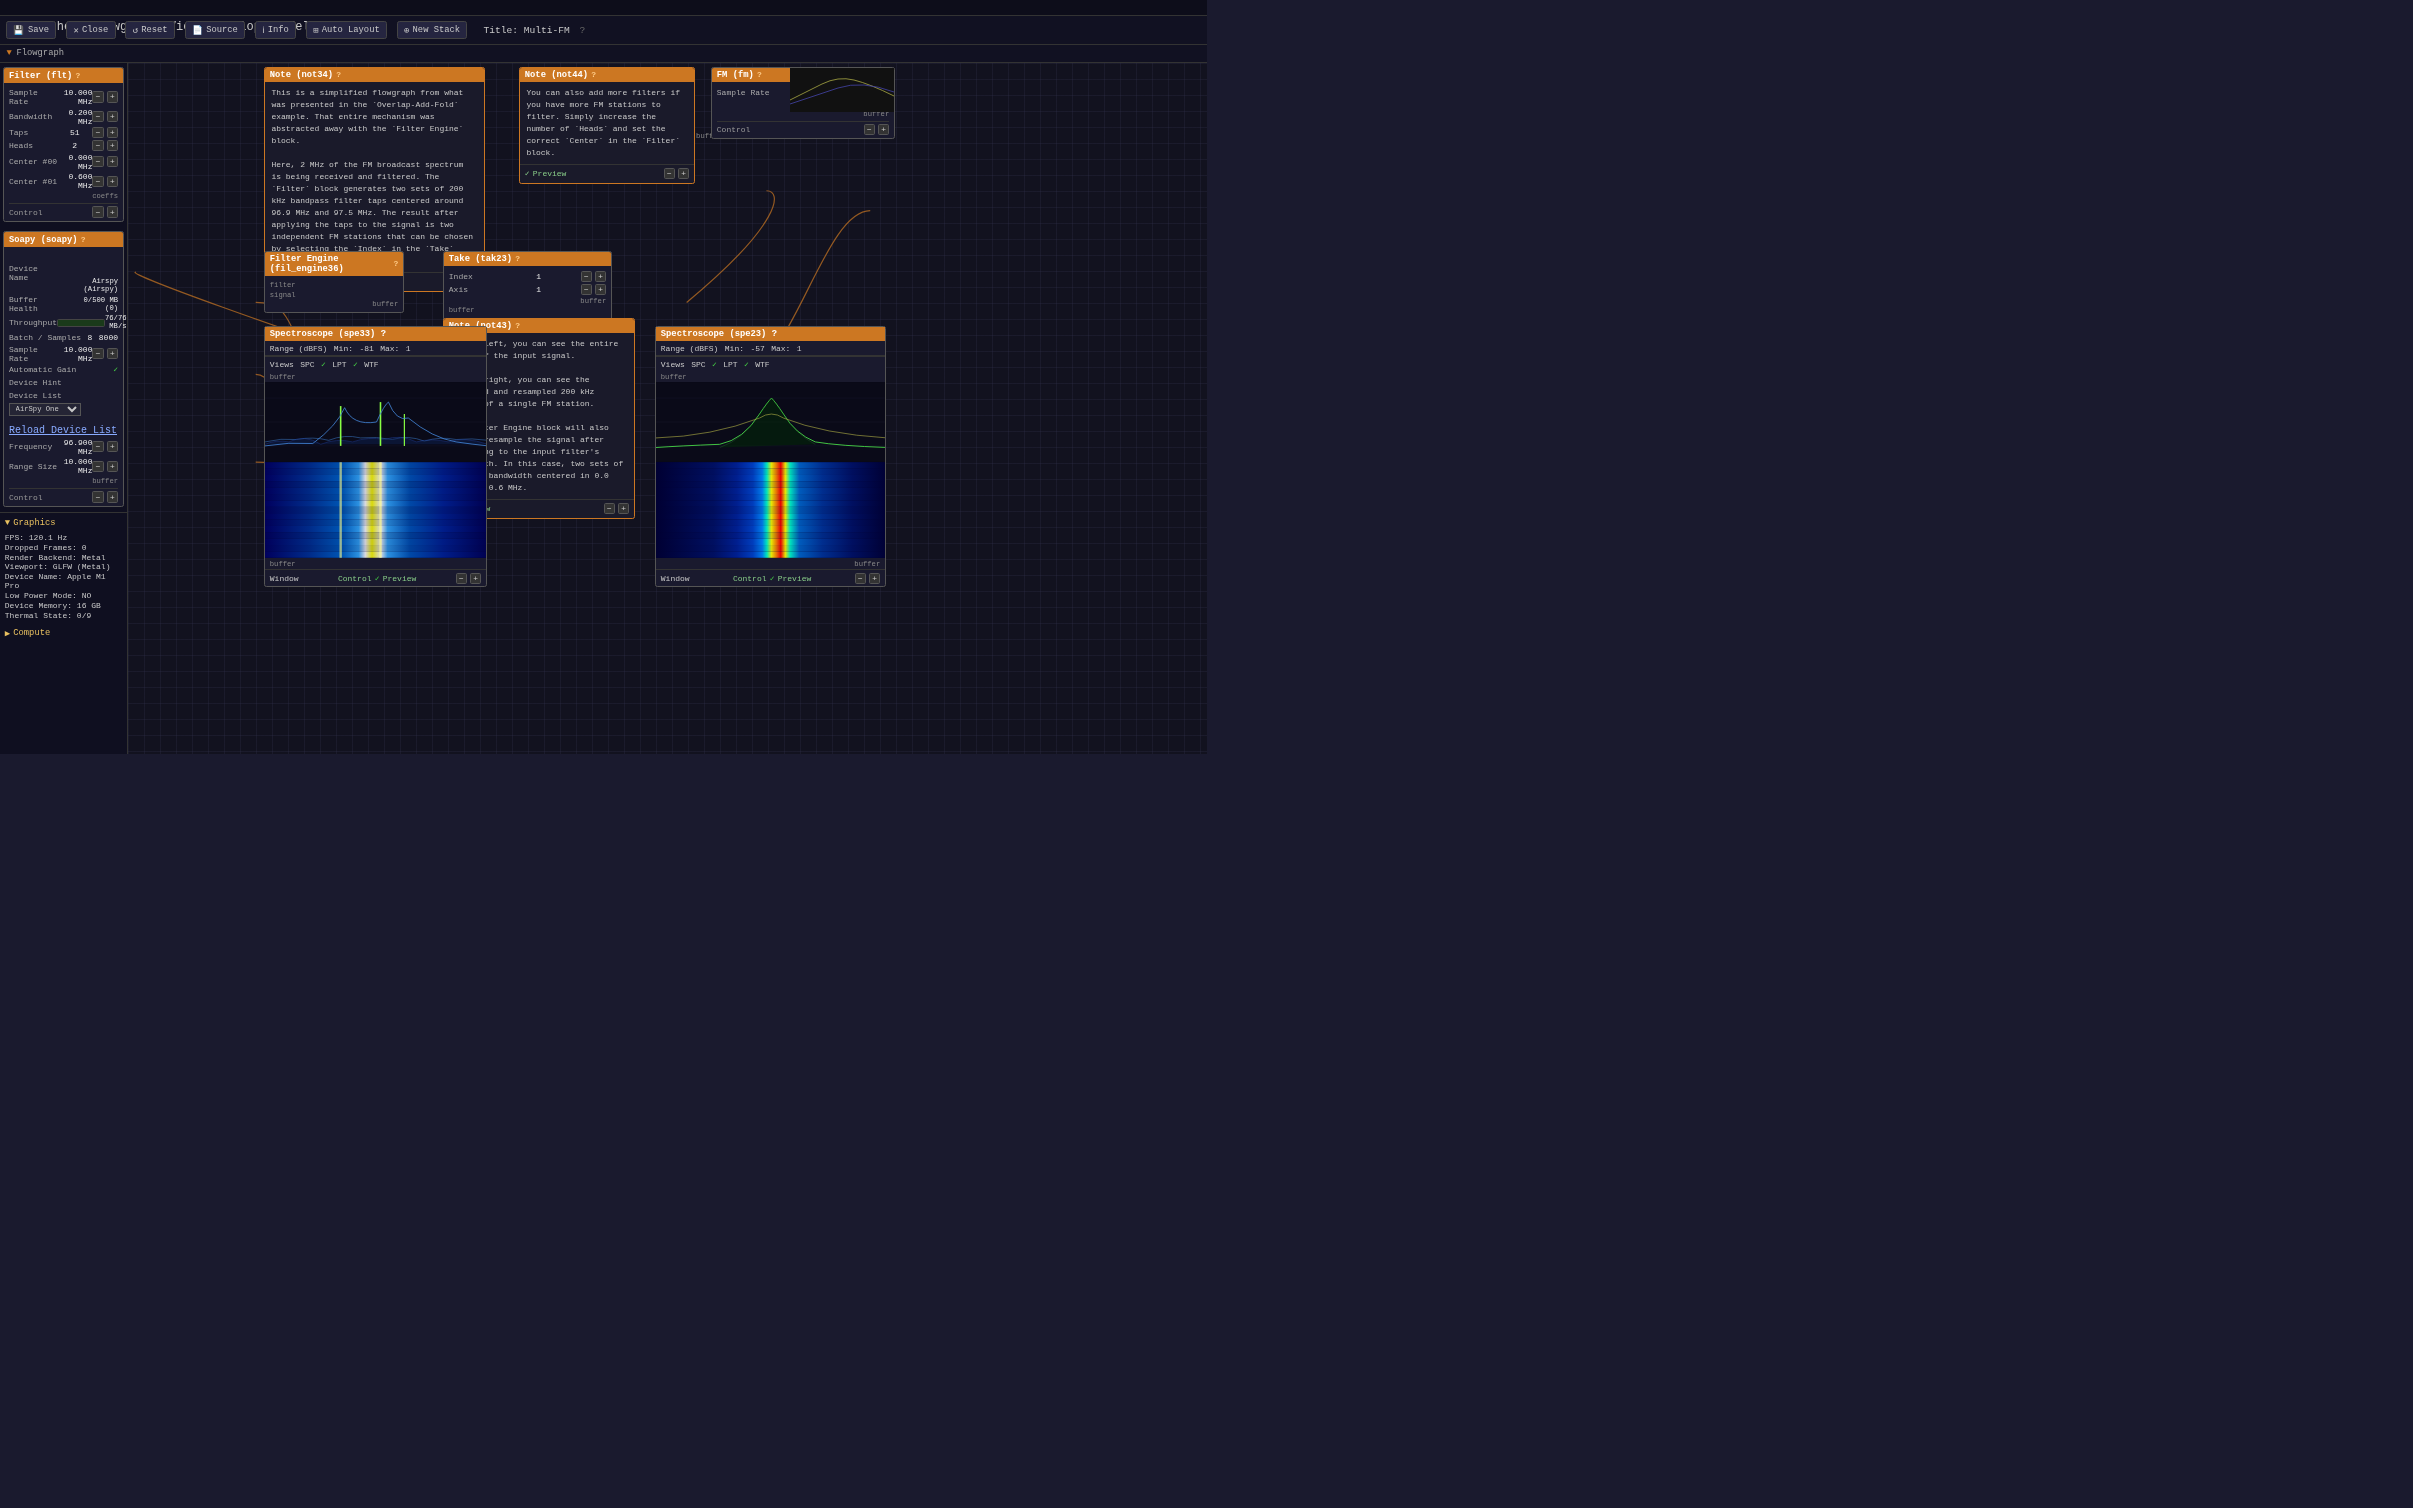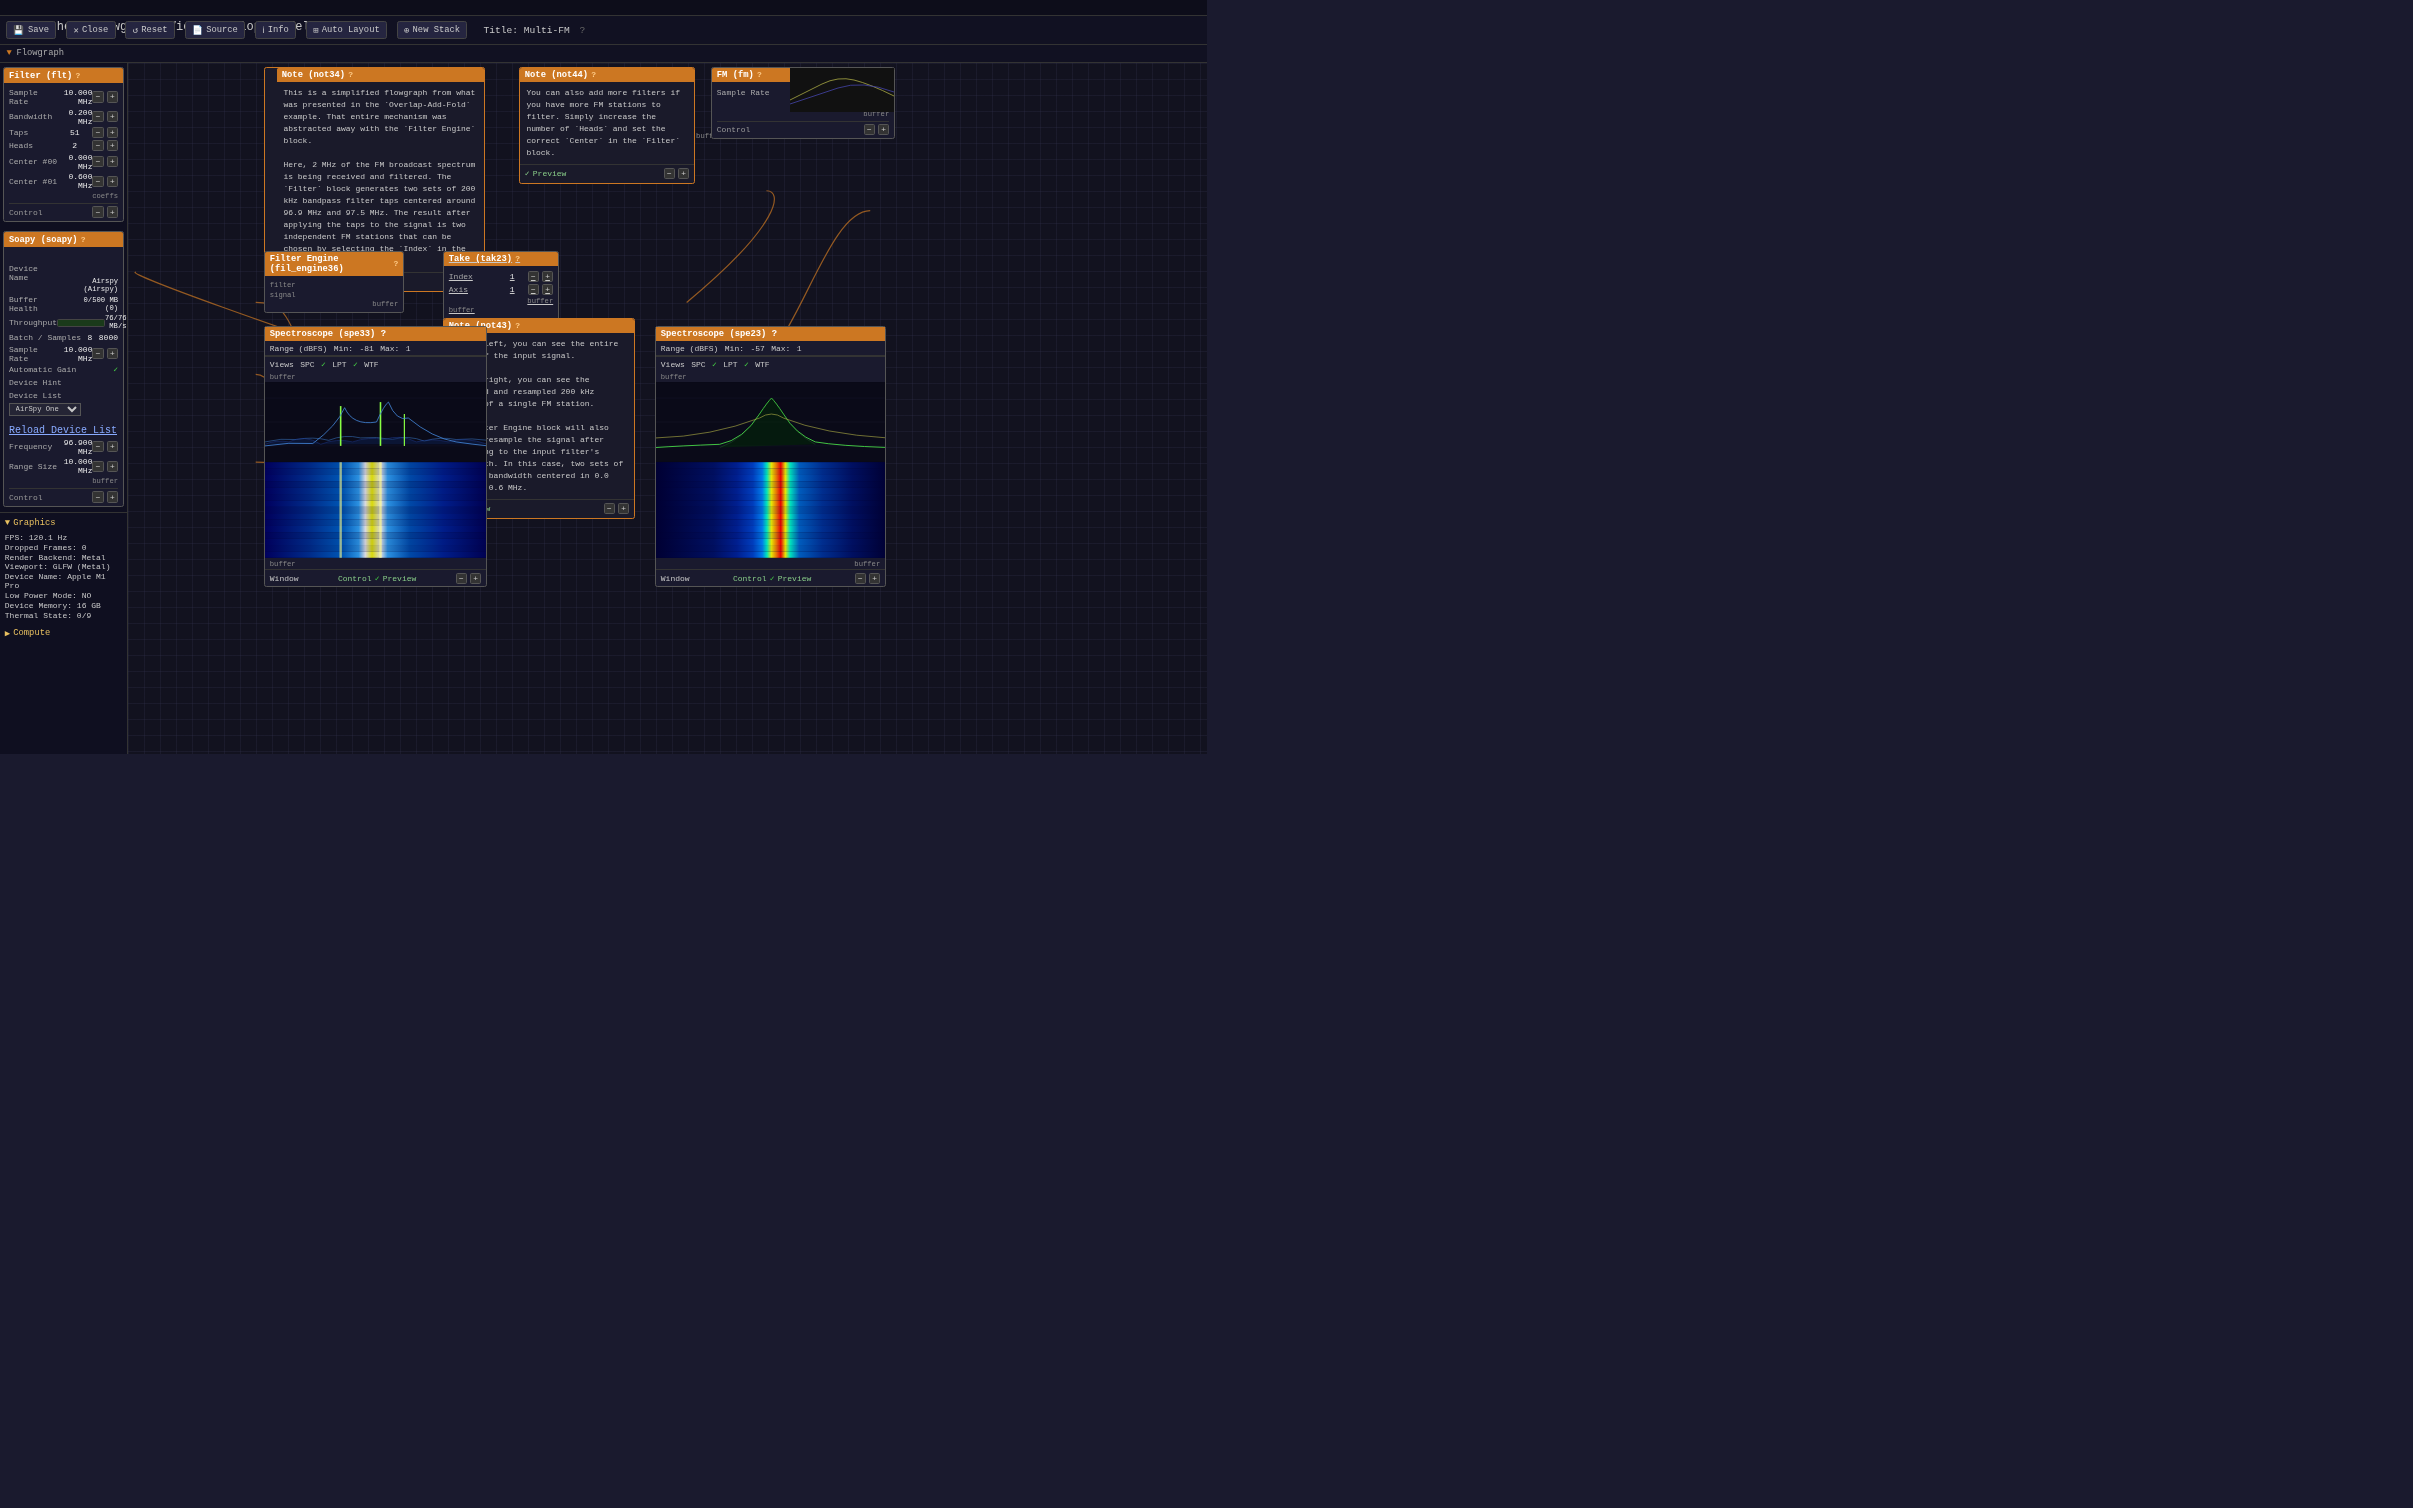--- a/index.html
+++ b/index.html
@@ -583,21 +583,21 @@
 
       <path d="M 760 395 C 830 395, 870 185, 930 185" stroke="#cc7722" stroke-width="1.5" fill="none" opacity="0.7"></path>
 
       <path d="M 800 160 C 820 160, 820 200, 700 300" stroke="#cc7722" stroke-width="1.5" fill="none" opacity="0.7"></path>
 
       <path d="M 160 500 C 220 500, 220 515, 260 515" stroke="#cc7722" stroke-width="1.5" fill="none" opacity="0.7"></path>
 
       <path d="M 160 390 C 200 390, 200 515, 265 510" stroke="#cc7722" stroke-width="1.5" fill="none" opacity="0.7"></path>
     </svg>
 
-    <div class="block note-block" style="left:136px;top:4px;width:221px;padding-left:12px;">
+    <div class="block note-block" style="left:136px;top:4px;width:221px;">
       <div class="block-header">
         <span>Note (not34)</span>
         <span class="help-icon">?</span>
       </div>
       <div class="note-body">
         <p>This is a simplified flowgraph from what was presented in the `Overlap-Add-Fold` example. That entire mechanism was abstracted away with the `Filter Engine` block.</p>
         <br>
         <p>Here, 2 MHz of the FM broadcast spectrum is being received and filtered. The `Filter` block generates two sets of 200 kHz bandpass filter taps centered around 96.9 MHz and 97.5 MHz. The result after applying the taps to the signal is two independent FM stations that can be chosen by selecting the `Index` in the `Take` block.</p>
       </div>
       <div class="note-footer">
@@ -668,21 +668,21 @@
         <span>Filter Engine (fil_engine36)</span>
         <span class="help-icon">?</span>
       </div>
       <div class="block-body">
         <div style="font-size:7.2px;color:#888;margin:1.6px 0;">filter</div>
         <div style="font-size:7.2px;color:#888;margin:1.6px 0;">signal</div>
         <div style="font-size:7.2px;color:#888;text-align:right;margin-top:1.6px;">buffer</div>
       </div>
     </div>
 
-    <div class="block" style="left:315px;top:188px;width:116px;text-decoration:underline;">
+    <div class="block" style="left:315px;top:188px;width:169px;">
       <div class="block-header">
         <span>Take (tak23)</span>
         <span class="help-icon">?</span>
       </div>
       <div class="block-body">
         <div class="block-row">
           <span class="block-label">Index</span>
           <span class="block-value">1</span>
           <div class="block-controls">
               <button class="pm-btn">−</button>

